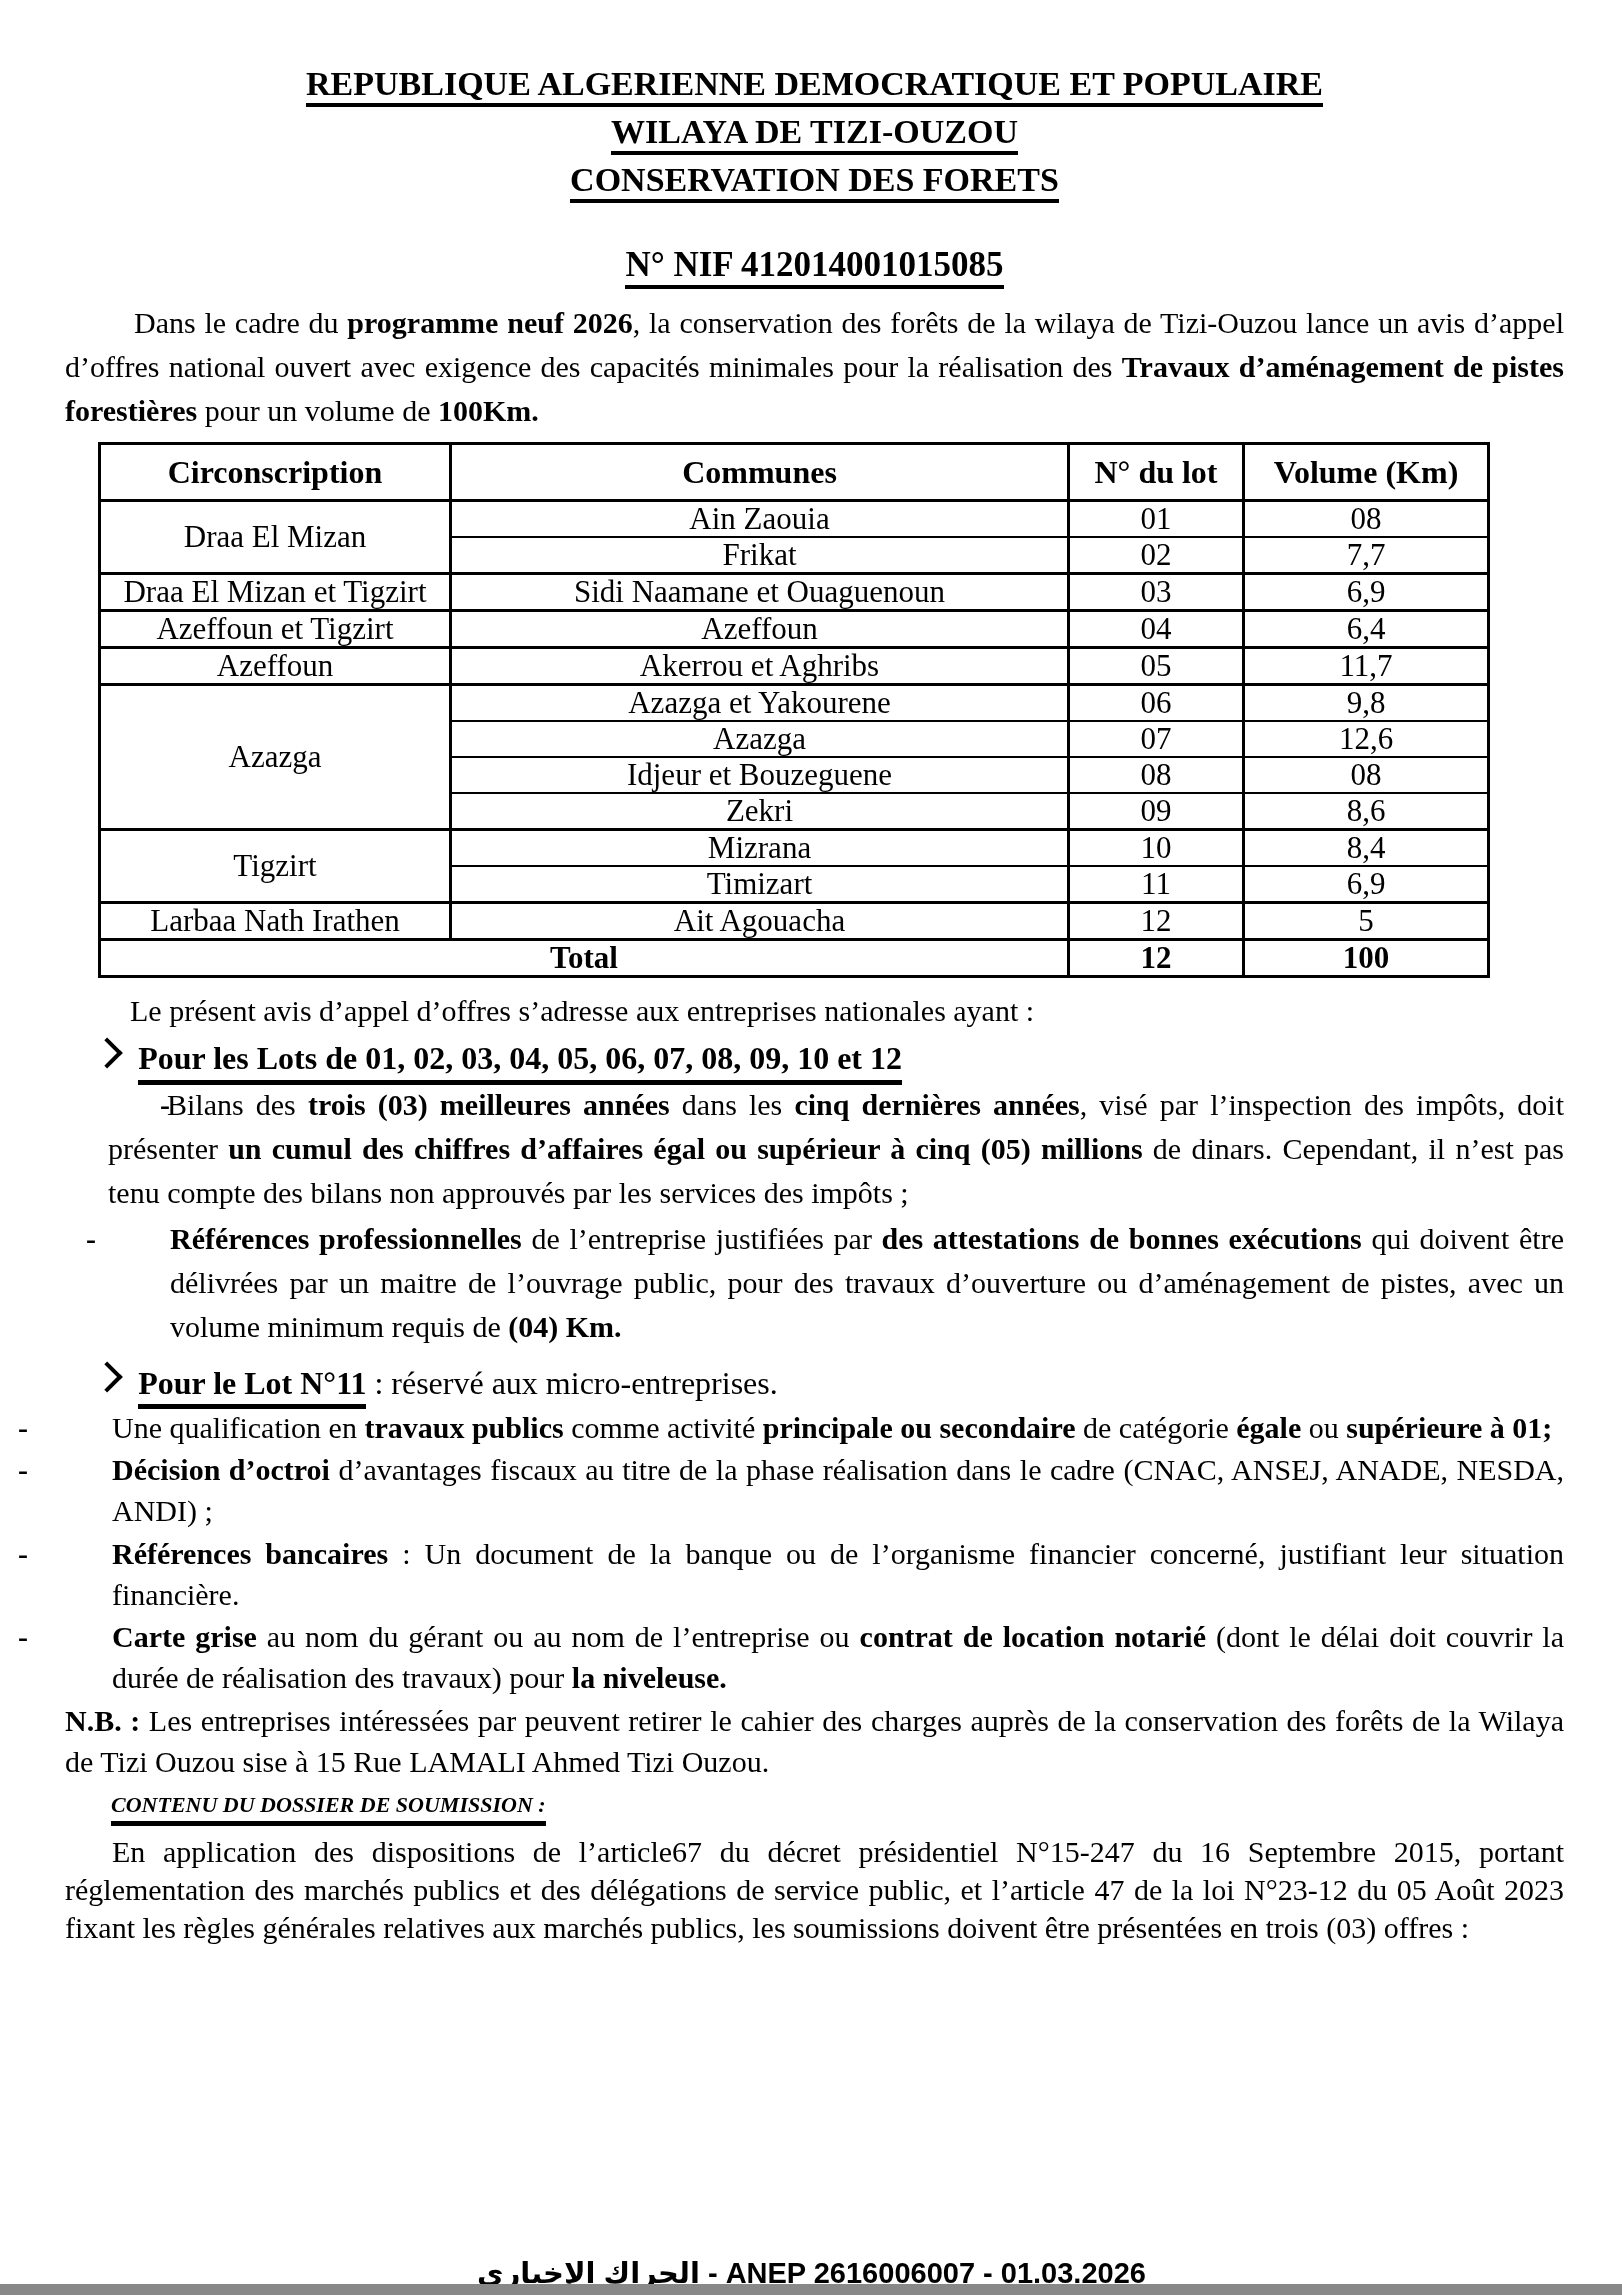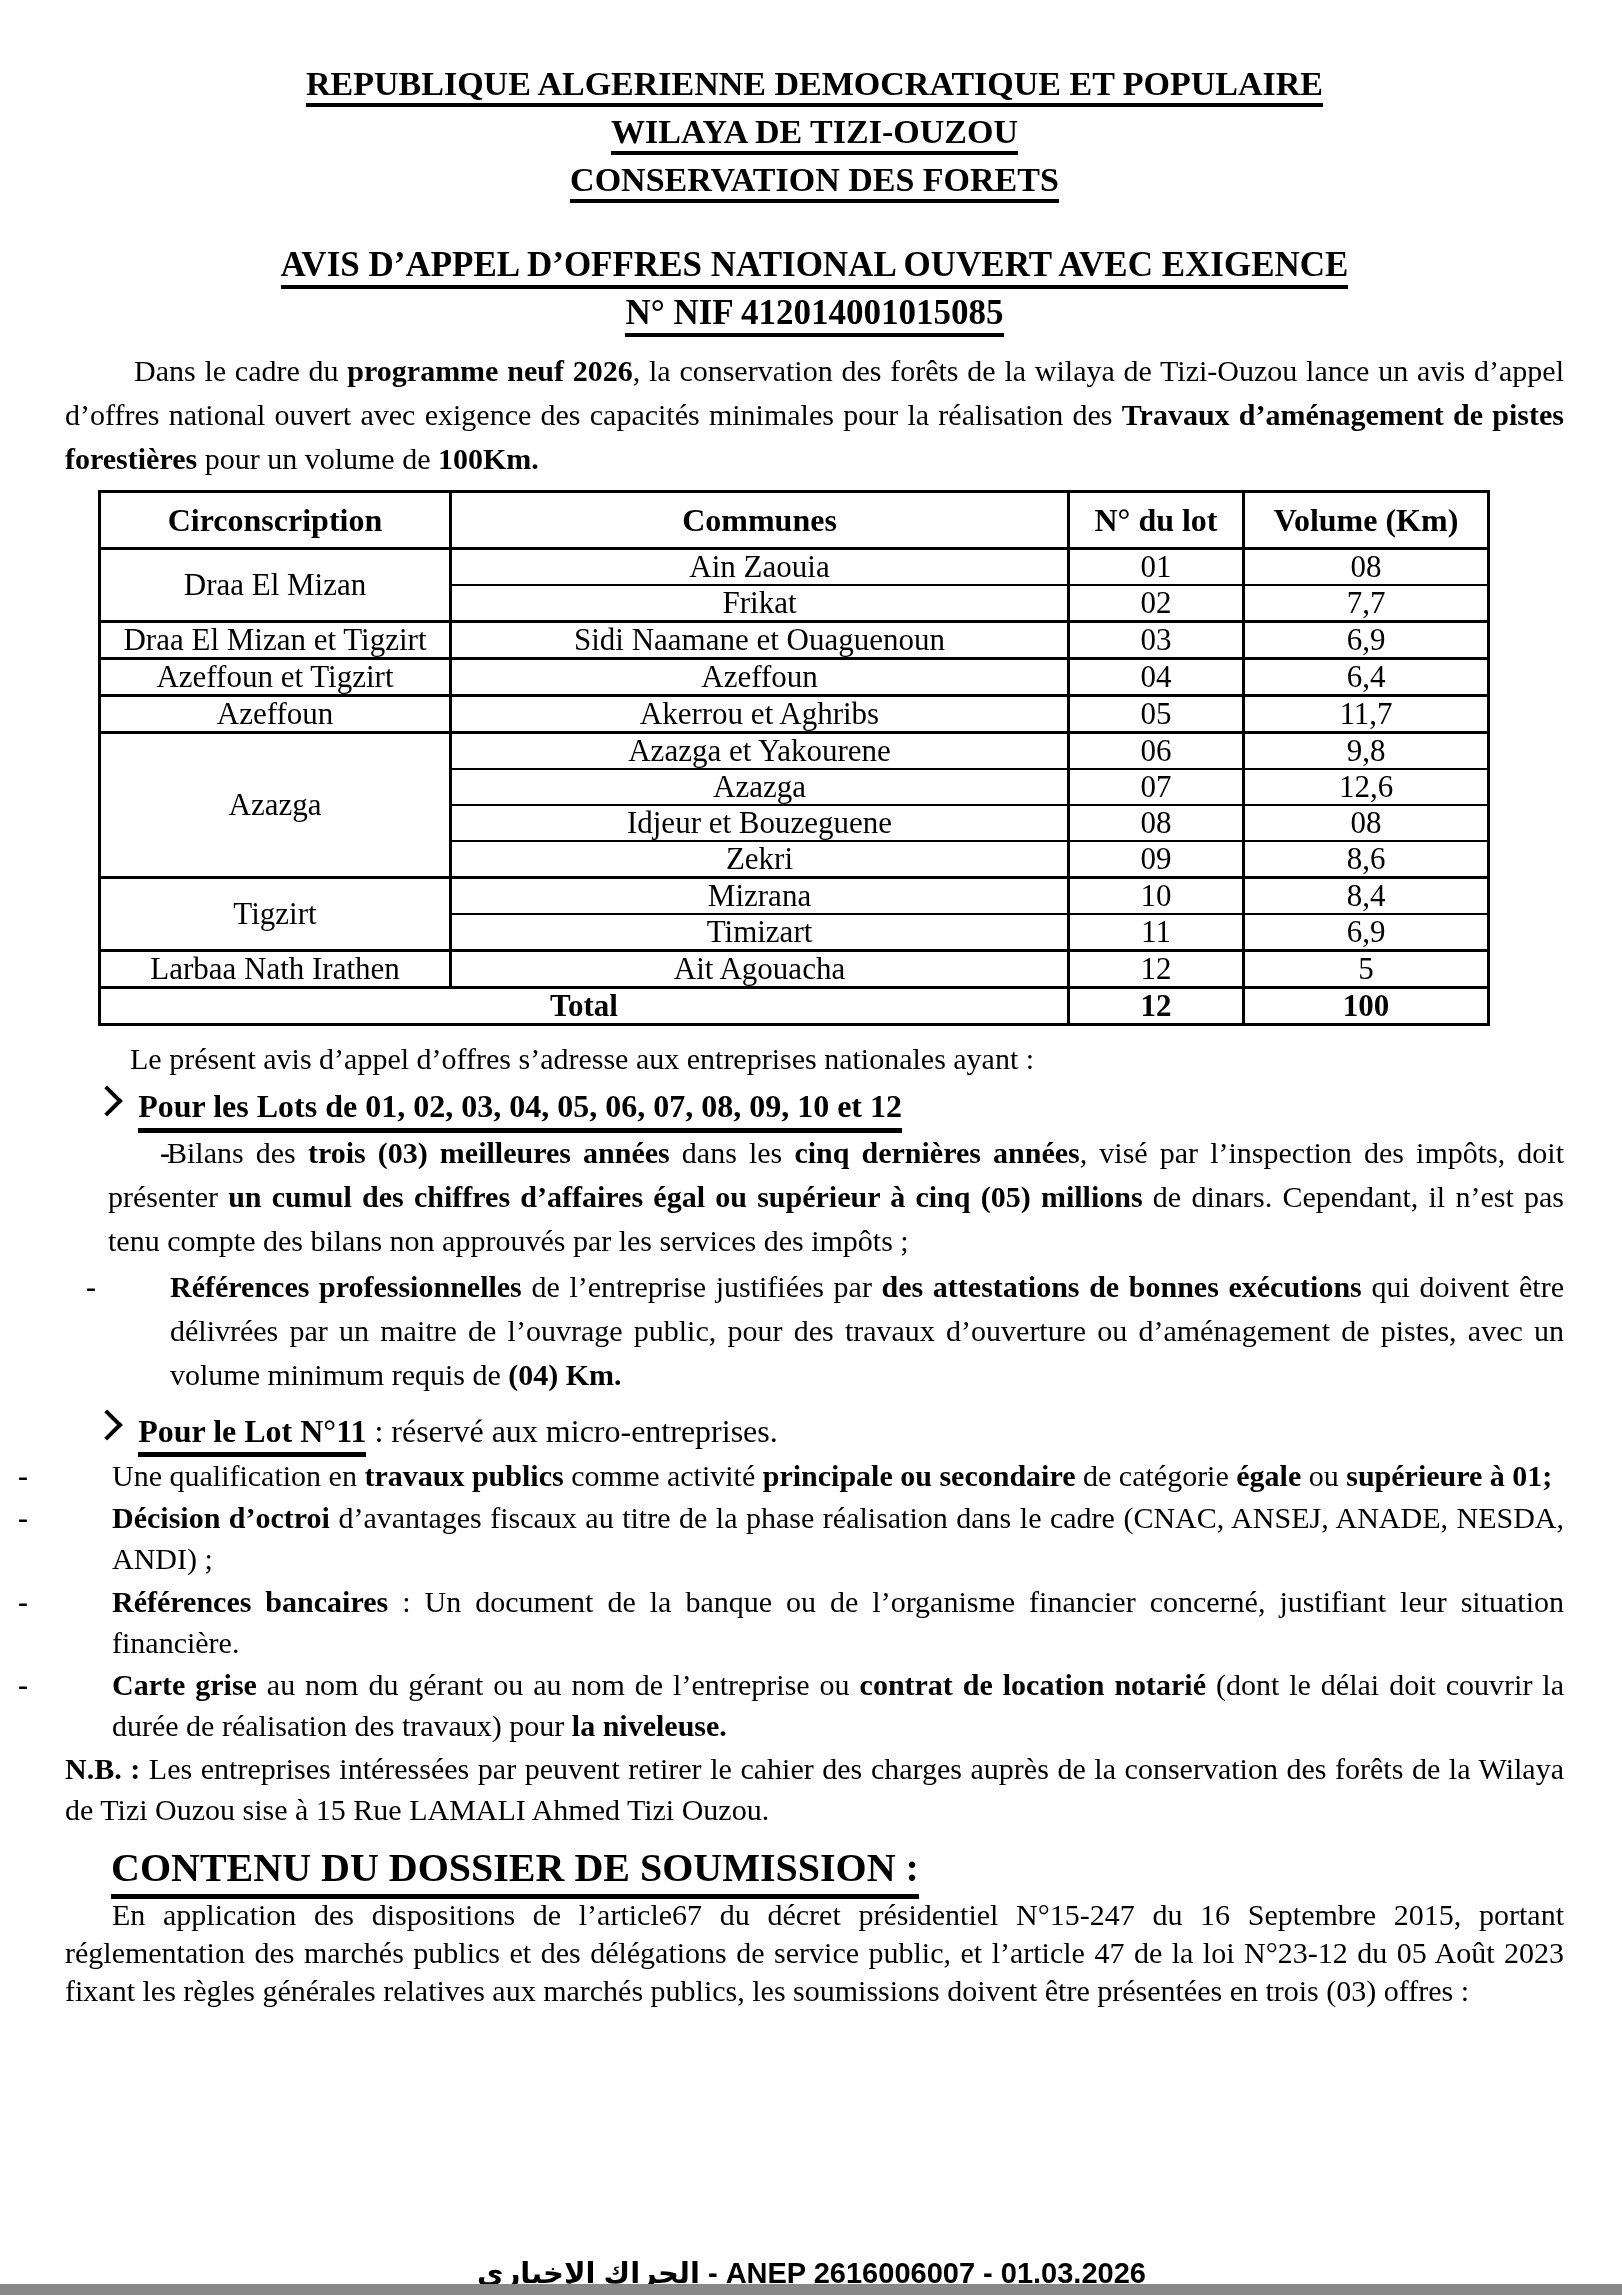--- a/index.html
+++ b/index.html
@@ -33,38 +33,37 @@
     transform:rotate(45deg);margin-right:19.6px;margin-left:1.3px;vertical-align:5.2px;}
   .dash{display:inline-block;font-weight:bold;}
   .item-a1{margin-left:43px;text-indent:26px;line-height:44px;margin-bottom:2.6px;}
   .item-a1 .dash{width:33px;}
   .item-a2{margin-left:43px;padding-left:62px;text-indent:-42px;line-height:44px;margin-bottom:2.6px;}
   .item-a2 .dash{width:42px;}
   .item-b{padding-left:47px;text-indent:-47px;line-height:41px;margin-bottom:1.3px;}
   .item-b .dash{width:47px;}
   .sec-b-heading{margin-top:10.5px;}
   .nb{margin-top:2.6px;line-height:41px;}
-  .dossier-heading{font-size:40px;font-weight:bold;margin:16px 0 0 46px;line-height:44px;}
+  .dossier-heading{font-size:22px;font-weight:bold;margin:1px 0 0 46px;line-height:44px;font-style:italic;}
   .dossier-body{margin-top:5.2px;line-height:38px;text-indent:47px;}
   .footer{position:absolute;top:2256px;left:0;right:0;text-align:center;
     font-family:"Liberation Sans","DejaVu Sans",sans-serif;font-weight:bold;font-size:29px;}
 </style>
 </head>
 <body>
 
 <div class="page">
 
   <div class="center">
     <p class="hdr-line"><span class="hl">REPUBLIQUE ALGERIENNE DEMOCRATIQUE ET POPULAIRE</span></p>
     <p class="hdr-line"><span class="hl">WILAYA DE TIZI-OUZOU</span></p>
     <p class="hdr-line"><span class="hl">CONSERVATION DES FORETS</span></p>
   </div>
 
   <div class="center title-block">
-    <p class="title-line"><span class="hl">AVIS D’APPEL D’OFFRES NATIONAL OUVERT AVEC EXIGENCE</span></p>
     <p class="title-line"><span class="hl">N° NIF 412014001015085</span></p>
   </div>
 
   <p class="body-text j intro rich-inline">Dans le cadre du <b>programme neuf 2026</b>, la conservation des forêts de la wilaya de Tizi-Ouzou lance un avis d’appel d’offres national ouvert avec exigence des capacités minimales pour la réalisation des <b>Travaux d’aménagement de pistes forestières</b> pour un volume de <b>100Km.</b></p>
 
   <table class="offers">
     <colgroup>
       <col style="width:351px">
         <col style="width:618px">
         <col style="width:175px">

